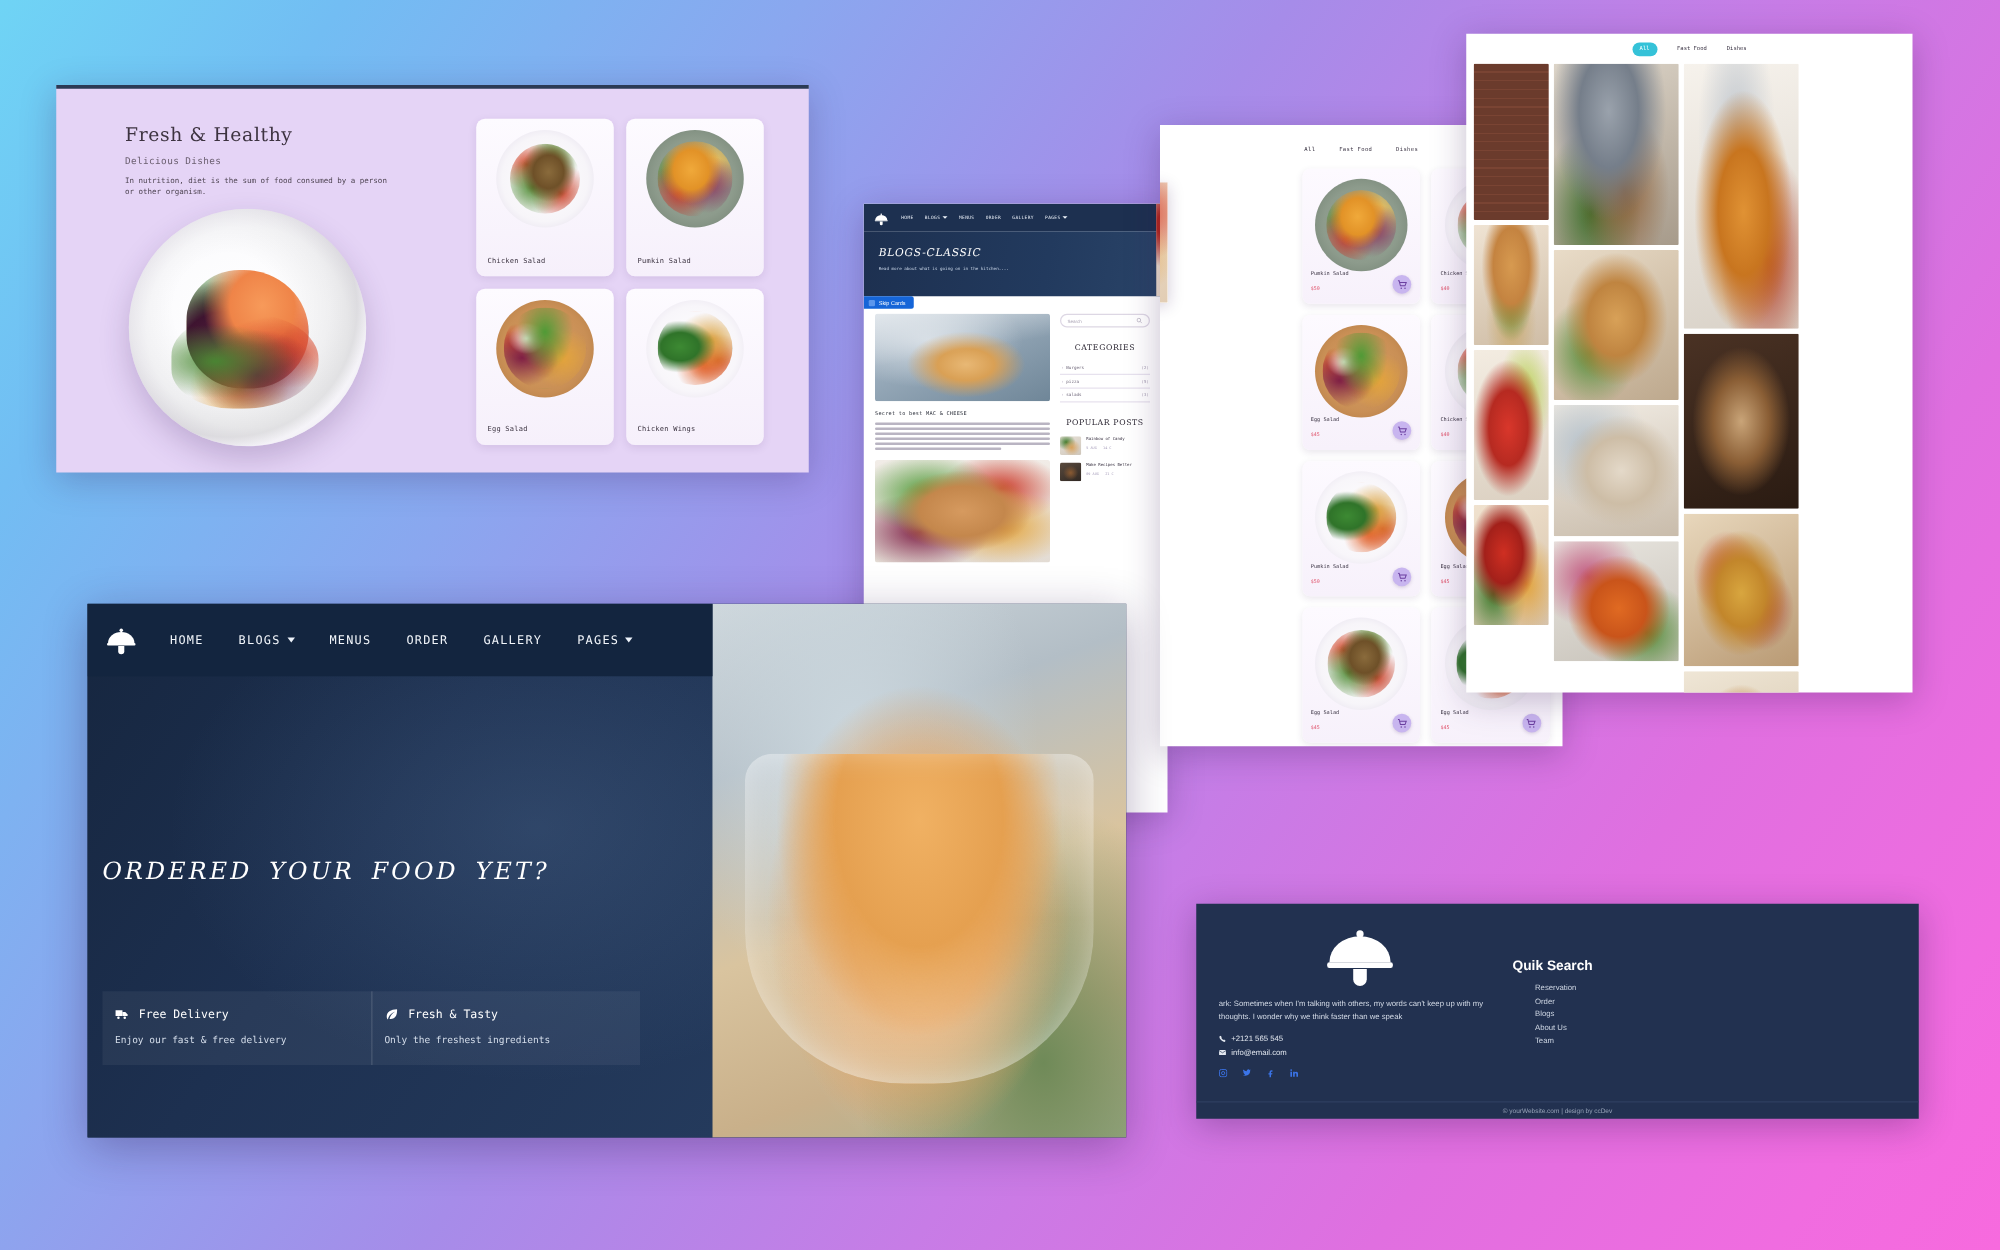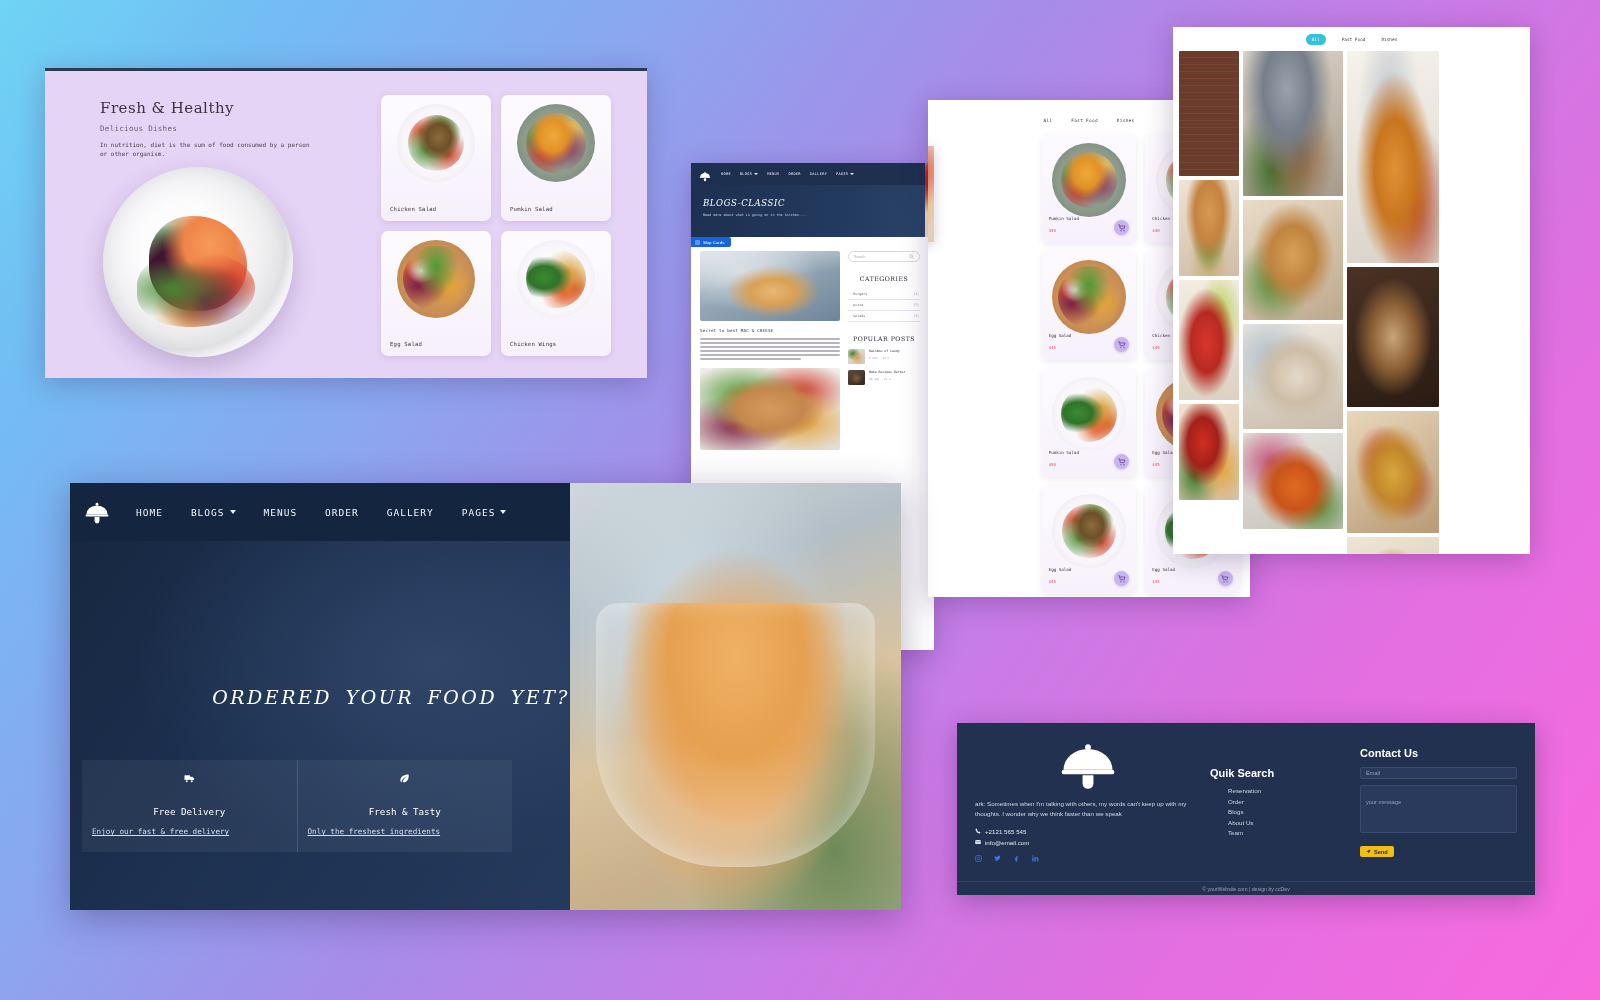--- a/index.html
+++ b/index.html
@@ -397,47 +397,46 @@
     position: relative; height: 58px; background:#13253f;
     display:flex; align-items:center; padding-left: 14px; gap: 26px; z-index:2;
   }
   .hero-logo { width: 26px; height: 26px; }
   .hero-nav .hn-items { display:flex; gap:28px; align-items:center; }
   .hero-nav .hn {
     font-family:"DejaVu Sans Mono", monospace; font-size: 9.5px; color:#f2f6fb;
     letter-spacing:1px; display:flex; align-items:center; gap:5px;
   }
   .hero-nav .caret { border-left-width:3.5px; border-right-width:3.5px; border-top-width:4.5px; }
-  .hero-text { position:relative; z-index:2; padding: 145px 0 0 12px; text-align: right; }
+  .hero-text { position:relative; z-index:2; padding: 145px 0 0 12px; }
   .hero-text h1 {
     font-family:"DejaVu Serif", serif; font-style: italic; font-size: 19px; font-weight:normal;
     color:#fff; letter-spacing: 2.5px; margin-bottom: 22px; word-spacing:5px;
   }
   .hero-text p {
     font-family:"DejaVu Sans Mono", monospace; font-size: 8.4px; color:#dfe6f0;
     line-height: 1.75; letter-spacing:.2px;
   }
   .hero-feats {
     position:absolute; left:12px; bottom:58px; z-index:2;
     display:flex; width: 430px;
   }
   .feat {
     flex:1; padding: 13px 10px 14px 10px;
     background: rgba(255,255,255,.055);
     border-right: 1px solid rgba(255,255,255,.14);
   }
   .feat:last-child { border-right: none; }
   .feat .ft {
     font-family:"DejaVu Sans Mono", monospace; font-size: 9.2px; color:#fff;
-    display:flex; align-items:center; gap:22px; margin-bottom: 9px; flex-direction: column;
+    display:flex; align-items:center; gap:8px; margin-bottom: 9px;
   }
   .feat .fd {
     font-family:"DejaVu Sans Mono", monospace; font-size: 7.6px; color:#d6dfec;
     line-height:1.55;
-    text-decoration:underline;
   }
   .feat svg { width: 11px; height: 11px; fill:#fff; }
   .hero-photo {
     width: 331px;
     background:
       radial-gradient(ellipse at 50% 62%, rgba(255,255,255,.30) 0%, rgba(255,255,255,0) 48%),
       radial-gradient(ellipse at 50% 58%, #efb066 0%, #e2984b 24%, rgba(226,152,75,0) 52%),
       radial-gradient(ellipse at 34% 26%, #cbd7de 0%, rgba(203,215,222,0) 48%),
       radial-gradient(ellipse at 80% 86%, #6f8a58 0%, rgba(111,138,88,0) 40%),
       linear-gradient(160deg,#cfd8dd 0%, #b3bec6 26%, #d9c49f 54%, #c9b08a 78%, #a8b394 100%);
@@ -883,34 +882,19 @@
       <div class="fc-links">
         <div class="fc-h">Quik Search</div>
         <ul>
           <li>Reservation</li>
           <li>Order</li>
           <li>Blogs</li>
           <li>About Us</li>
           <li>Team</li>
         </ul>
       </div>
-      <div class="fc-contactus">
-        <div class="fc-h">Contact Us</div>
-        <div class="fc-input">
-          <span>Email</span>
-        </div>
-        <div class="fc-area">
-          <span>your message</span>
-        </div>
-        <div class="fc-send">
-          <svg viewBox="0 0 24 24">
-              <path d="M2 11L22 2l-9 20-2-8z"></path>
-            </svg>
-          <span>Send</span>
-        </div>
-      </div>
     </div>
     <div class="foot-bottom">
       <span>© yourWebsite.com | design by ccDev</span>
     </div>
   </div>
 
 </div>
 
 </body></html>

